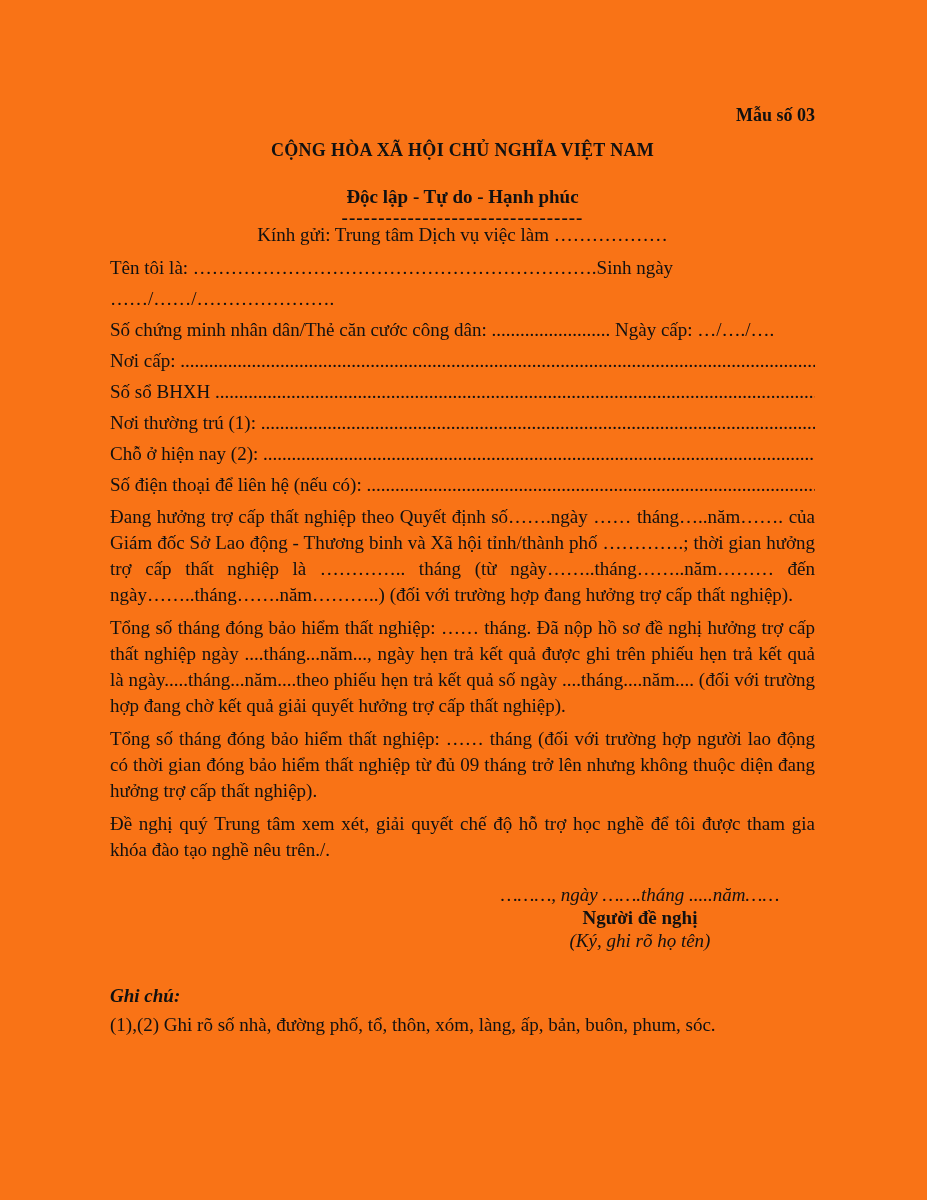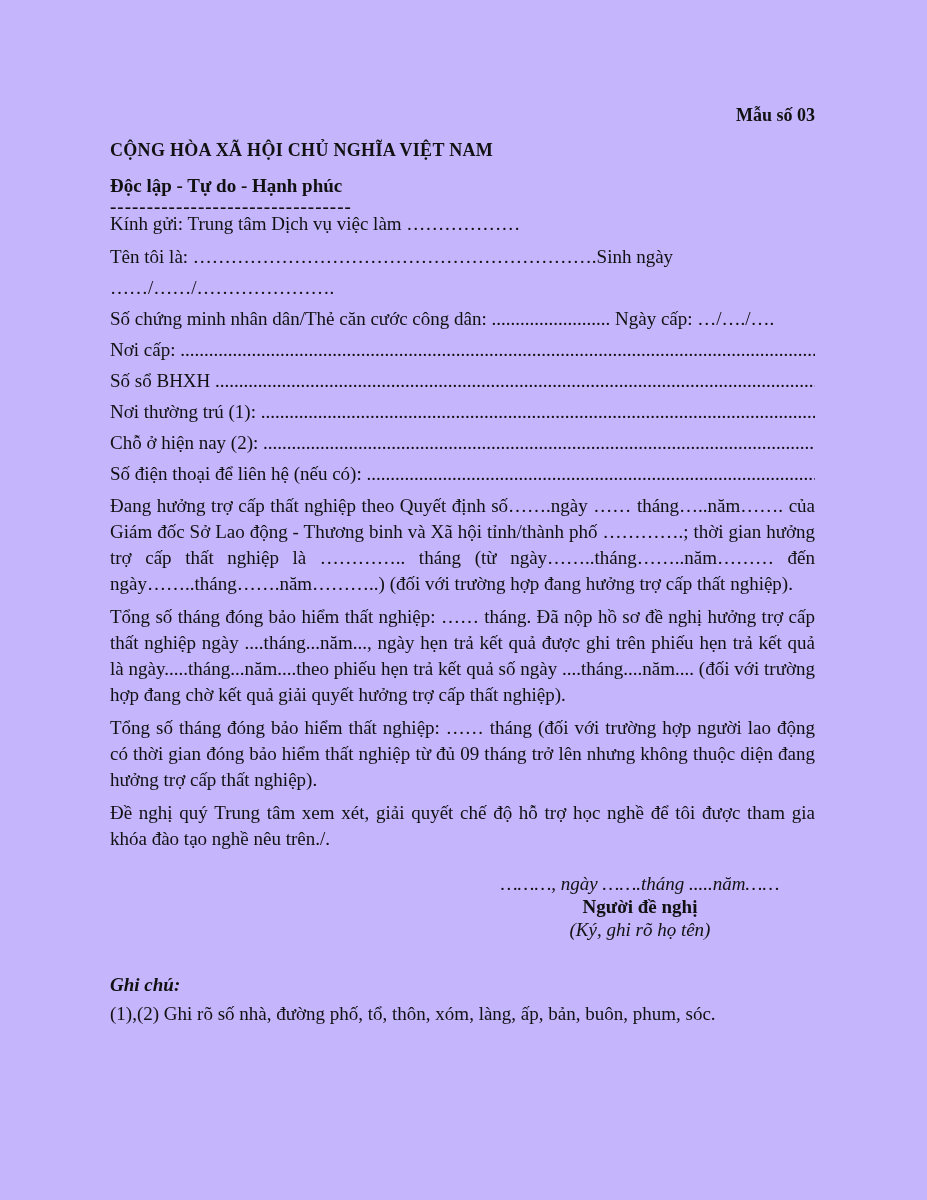--- a/index.html
+++ b/index.html
@@ -1,32 +1,32 @@
 <!DOCTYPE html>
 <html><head>
 <meta charset="utf-8">
 <style>
   html, body { margin: 0; padding: 0; background: #ffffff; }
   .page {
     position: relative;
     width: 927px;
     height: 1200px;
-    background: #c4b5fd;
+    background: #f97316;
     color: #111111;
     font-family: "Liberation Serif", "DejaVu Serif", serif;
     font-size: 19px;
     box-sizing: border-box;
     padding: 103px 112px 0 110px;
     overflow: hidden;
   }
   .right { text-align: right; }
-  .center { }
+  .center { text-align: center; }
   .form-number { font-weight: bold; font-size: 18px; line-height: 24px; }
   .national { font-weight: bold; font-size: 18px; line-height: 22px; margin-top: 12px; letter-spacing: 0.3px; }
-  .motto { font-weight: bold; font-size: 19px; line-height: 22px; margin-top: 14px; }
+  .motto { font-weight: bold; font-size: 19px; line-height: 22px; margin-top: 25px; }
   .separator { line-height: 11px; margin-top: 4px; font-weight: bold; letter-spacing: 1px; }
   .doc-title { font-weight: bold; font-size: 20px; line-height: 24px; margin-top: 11px; letter-spacing: 0.4px; }
   .salutation { line-height: 24px; margin-top: 0; }
   .fields { margin-top: 9px; }
   .field-line { line-height: 23px; margin-bottom: 8px; white-space: nowrap; overflow: hidden; }
   .paras { margin-top: 3px; }
   .para { margin: 0 0 7px 0; line-height: 26px; text-align: justify; }
   .sign-block { width: 320px; margin: 10px 15px 0 auto; text-align: center; line-height: 23px; }
   .sign-date { font-style: italic; margin-top: 20px; }
   .sign-title { font-weight: bold; }

